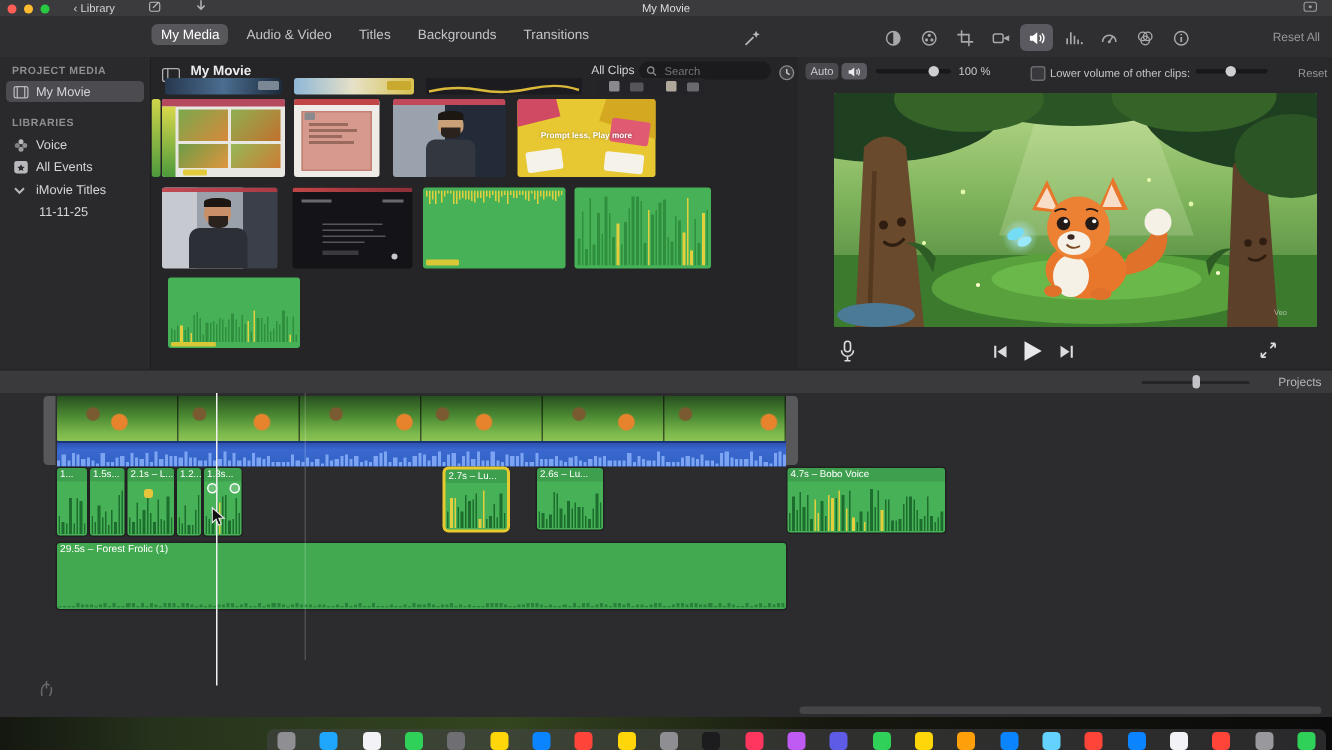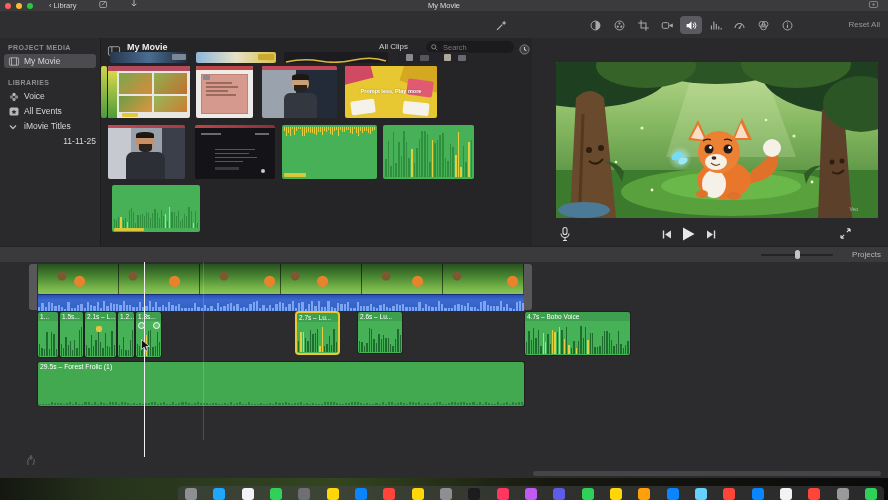--- a/index.html
+++ b/index.html
@@ -27,27 +27,27 @@
   .toolico.active{background:#5a5a60;}
   #reset-all{position:absolute;right:8px;top:9px;font-size:8px;color:#98989c;}
 
   
   #sidebar{left:0;top:38px;width:100px;height:208px;background:#2a2a2c;border-right:1px solid #1e1e20;}
   .side-h{font-size:7px;font-weight:bold;color:#8e8e93;letter-spacing:.4px;padding:6px 0 2px 8px;}
   .side-item{display:flex;align-items:center;gap:5px;font-size:8.5px;color:#d6d6da;
     height:14px;margin:1px 4px;padding-left:5px;border-radius:3px;white-space:nowrap;}
   .side-item.selected{background:#4c4c50;}
   .side-item .si{width:10px;height:9px;flex:0 0 10px;color:#b9b9bd;}
-  .side-item.indent{padding-left:22px;justify-content:flex-end;}
+  .side-item.indent{padding-left:22px;}
 
   
   #browser{left:101px;top:38px;width:431px;height:208px;background:#252527;overflow:hidden;}
   #browser-header{position:absolute;left:0;top:0;width:431px;height:18px;display:flex;align-items:center;}
   #browser-title{font-size:9px;font-weight:bold;color:#ececf0;margin-left:26px;}
-  #clip-filter{position:absolute;right:100px;top:4px;font-size:8px;color:#d2d2d6;display:flex;gap:18px;align-items:flex-start;}
+  #clip-filter{position:absolute;right:100px;top:4px;font-size:8px;color:#d2d2d6;display:flex;gap:3px;align-items:flex-start;}
   #search-box{position:absolute;right:18px;top:3px;width:78px;height:12px;background:#1b1b1d;border-radius:6px;
     display:flex;align-items:center;padding:0 5px;gap:3px;}
   #search-box input{background:transparent;border:0;outline:0;color:#bbb;font-size:7.5px;width:60px;
     font-family:"Liberation Sans",sans-serif;}
   #search-box input::placeholder{color:#77777b;}
   .thumb{position:absolute;border-radius:2px;overflow:hidden;background:#333;}
   .redbar{position:absolute;left:0;top:0;right:0;height:3px;background:linear-gradient(90deg,#c24a55,#a93a44);}
   .greenclip{background:#46b157;}
   .wave{display:flex;align-items:flex-end;gap:1px;overflow:hidden;}
   .wave i{flex:1 0 1px;display:block;}
@@ -130,20 +130,27 @@
     <span id="win-title">My Movie</span>
     <span class="tbicon" style="position:absolute;right:10px;margin:0">
       <svg width="9" height="7" viewBox="0 0 12 9">
           <rect x="0.5" y="0.5" width="11" height="8" rx="2" fill="none" stroke="#9a9a9e"></rect>
           <circle cx="6" cy="4.5" r="1.4" fill="#9a9a9e"></circle>
         </svg>
     </span>
   </div>
 
   <div id="toolstrip" class="abs">
+    <div id="tabbar">
+        <span class="tab active">My Media</span>
+        <span class="tab">Audio &amp; Video</span>
+        <span class="tab">Titles</span>
+        <span class="tab">Backgrounds</span>
+        <span class="tab">Transitions</span>
+      </div>
     <div class="toolico" style="left:490px">
       <svg viewBox="0 0 16 16">
           <path d="M2.5 13.5L9 7" stroke="#b8b8bc" stroke-width="1.4"></path>
           <path d="M11.2 1.8l.9 2.1 2.1.9-2.1.9-.9 2.1-.9-2.1-2.1-.9 2.1-.9z" fill="#b8b8bc"></path>
         </svg>
     </div>
     <div id="adjust-icons">
         <div class="toolico" style="left: 584px; color: rgb(168, 168, 172);">
           <svg viewBox="0 0 16 16">
             <circle cx="8" cy="8" r="5.5" fill="none" stroke="currentColor" stroke-width="1.2"></circle>
@@ -478,20 +485,39 @@
           <i style="height:54%;background:#2f8f3f"></i>
           <i style="height:16%;background:#e3cf3e"></i>
           <i style="height:54%;background:#2f8f3f"></i>
           <i style="height:17%;background:#2f8f3f"></i>
         </div>
       <span style="position:absolute;left:2px;bottom:1px;width:30px;height:3px;background:#d8c838;border-radius:1px"></span>
     </div>
   </div>
 
   <div id="rightpane" class="abs">
+    <div id="volrow">
+      <span class="pill" style="left:5px;top:2px;width:22px">Auto</span>
+      <span class="pill" style="left:29px;top:2px;width:17px;background:#5a5a60">
+        <svg width="9" height="8" viewBox="0 0 12 10">
+            <path d="M1 3.5v3h2l3 2.5v-8L3 3.5z" fill="#ececf0"></path>
+            <path d="M8 3q1.5 2 0 4M9.5 2q2.3 3 0 6" stroke="#ececf0" stroke-width="1" fill="none"></path>
+          </svg>
+      </span>
+      <span class="slider-track" style="left:52px;top:6px;width:50px">
+        <span class="slider-knob" style="left:35px"></span>
+      </span>
+      <span style="position:absolute;left:107px;top:3px">100 %</span>
+      <span style="position:absolute;left:155px;top:4px;width:8px;height:8px;background:#39393d;border:1px solid #6a6a6e;border-radius:2px"></span>
+      <span style="position:absolute;left:168px;top:4px;color:#c5c5c9">Lower volume of other clips:</span>
+      <span class="slider-track" style="left:265px;top:6px;width:48px">
+        <span class="slider-knob" style="left:20px"></span>
+      </span>
+      <span style="position:absolute;right:3px;top:4px;color:#98989c">Reset</span>
+    </div>
 
     <div id="viewer-img">
       <svg viewBox="0 0 322 156" width="322" height="156">
         <defs>
           <linearGradient id="sky" x1="0" y1="0" x2="0" y2="1">
             <stop offset="0" stop-color="#b8d98a"></stop>
               <stop offset="0.45" stop-color="#7fb35c"></stop>
               <stop offset="1" stop-color="#3f7a33"></stop>
           </linearGradient>
           <radialGradient id="glow" cx="0.5" cy="0.5" r="0.5">

